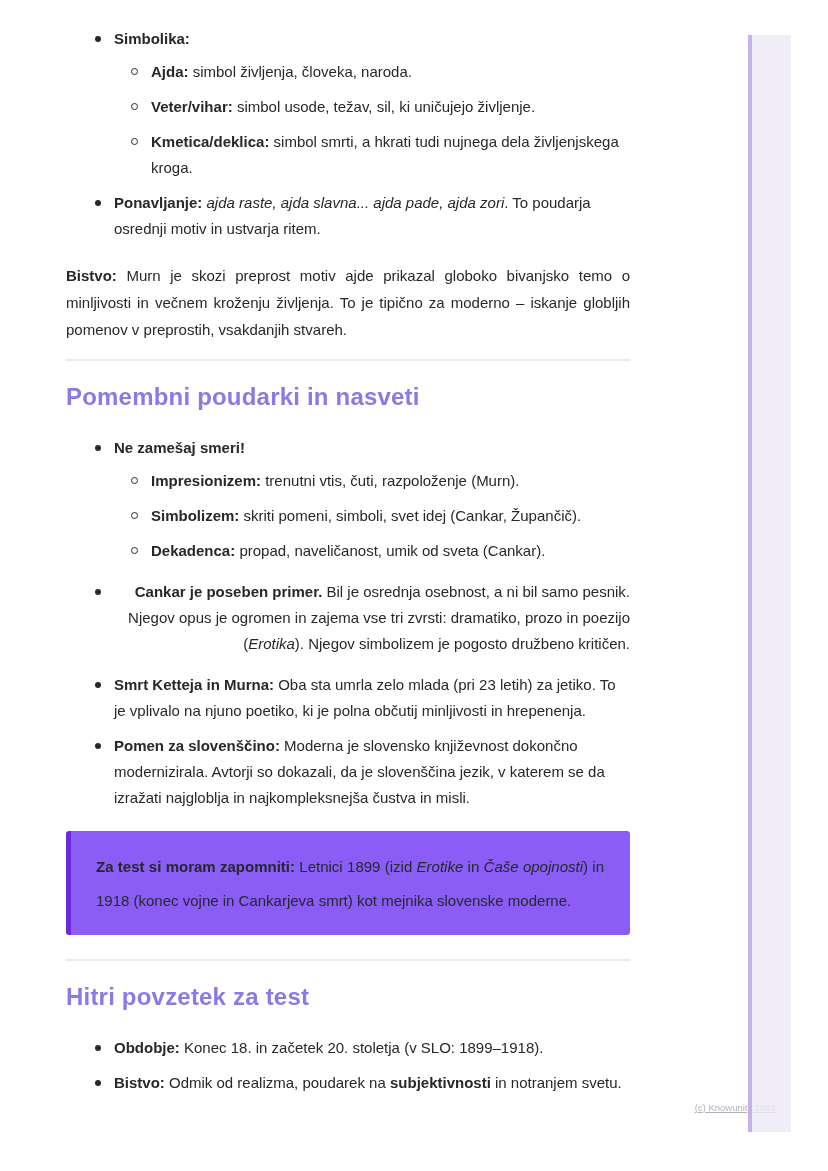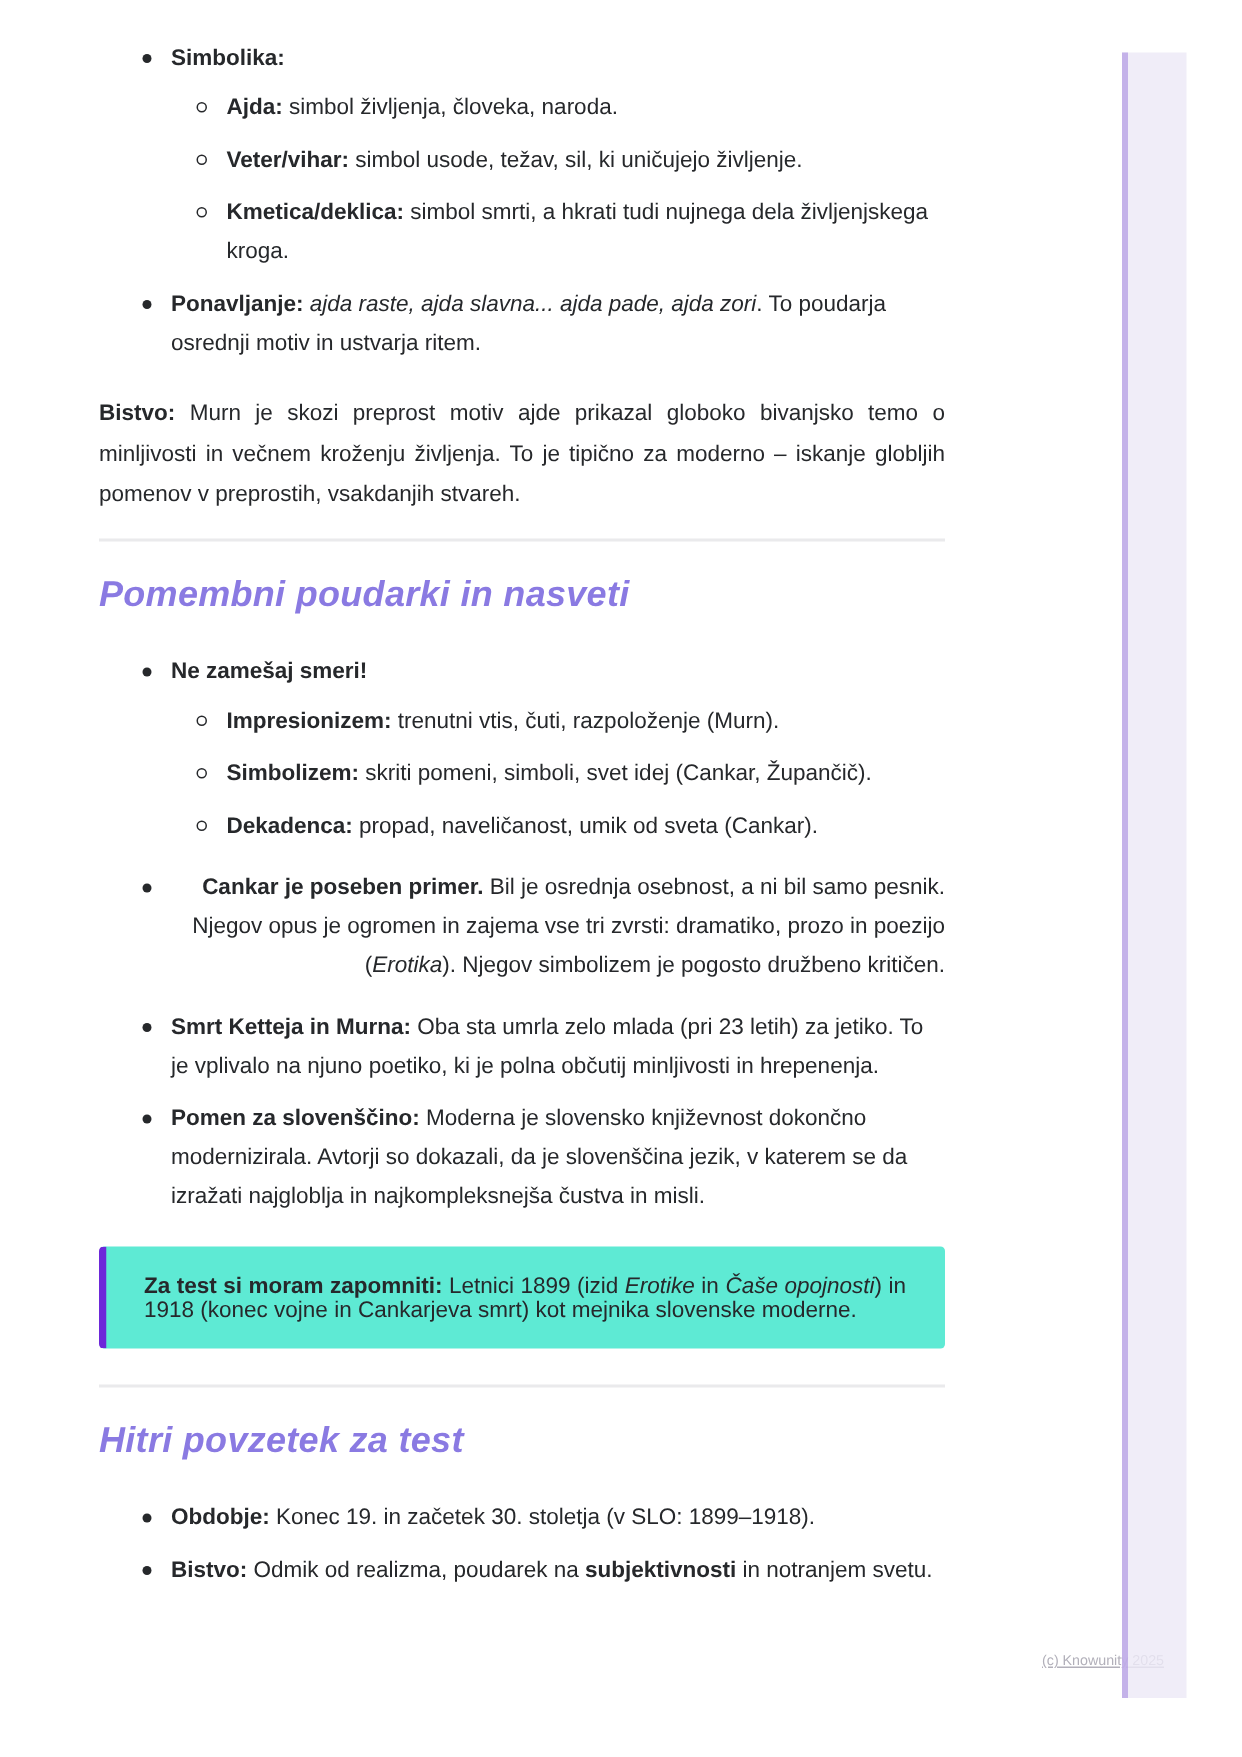--- a/index.html
+++ b/index.html
@@ -40,31 +40,30 @@
     margin:16px 0 0 0; width:100%;
   }
 
   h2.section-title {
     color:#8a7ae2;
     font-size:24px;
     font-weight:700;
     line-height:30px;
     margin:21px 0 23px 0;
     letter-spacing:0.2px;
-    font-style:italic;
   }
 
   .callout {
     margin-top:20px;
-    background:#5eead4;
+    background:#8b5cf6;
     border-left:5px solid #6d28d9;
     border-radius:3px;
     padding:19px 26px 17px 25px;
     text-align:justify;
-    line-height:16px;
+    line-height:34px;
   }
 
   .footer-copyright {
     position:absolute;
     top:1102px;
     right:52px;
     font-size:9.5px;
     line-height:12px;
     color:#b2b0ba;
     z-index:1;
@@ -120,21 +119,21 @@
 
   <div class="callout">
     <span class="runs"><span class="b">Za test si moram zapomniti:</span><span> Letnici 1899 (izid </span><span class="i">Erotike</span><span> in </span><span class="i">Čaše opojnosti</span><span>) in 1918 (konec vojne in Cankarjeva smrt) kot mejnika slovenske moderne.</span></span>
   </div>
 
   <hr class="divider" style="margin-top:24px;">
 
   <h2 class="section-title">Hitri povzetek za test</h2>
 
   <ul class="l1">
-    <li><span class="runs"><span class="b">Obdobje:</span><span> Konec 19. in začetek 30. stoletja (v SLO: 1899–1918).</span></span></li>
+    <li><span class="runs"><span class="b">Obdobje:</span><span> Konec 18. in začetek 20. stoletja (v SLO: 1899–1918).</span></span></li>
     <li><span class="runs"><span class="b">Bistvo:</span><span> Odmik od realizma, poudarek na </span><span class="b">subjektivnosti</span><span> in notranjem svetu.</span></span></li>
   </ul>
 
 </div>
 
 <div class="footer-copyright">(c) Knowunity 2025</div>
 
 <div class="right-margin-strip"></div>
 
 </body></html>

